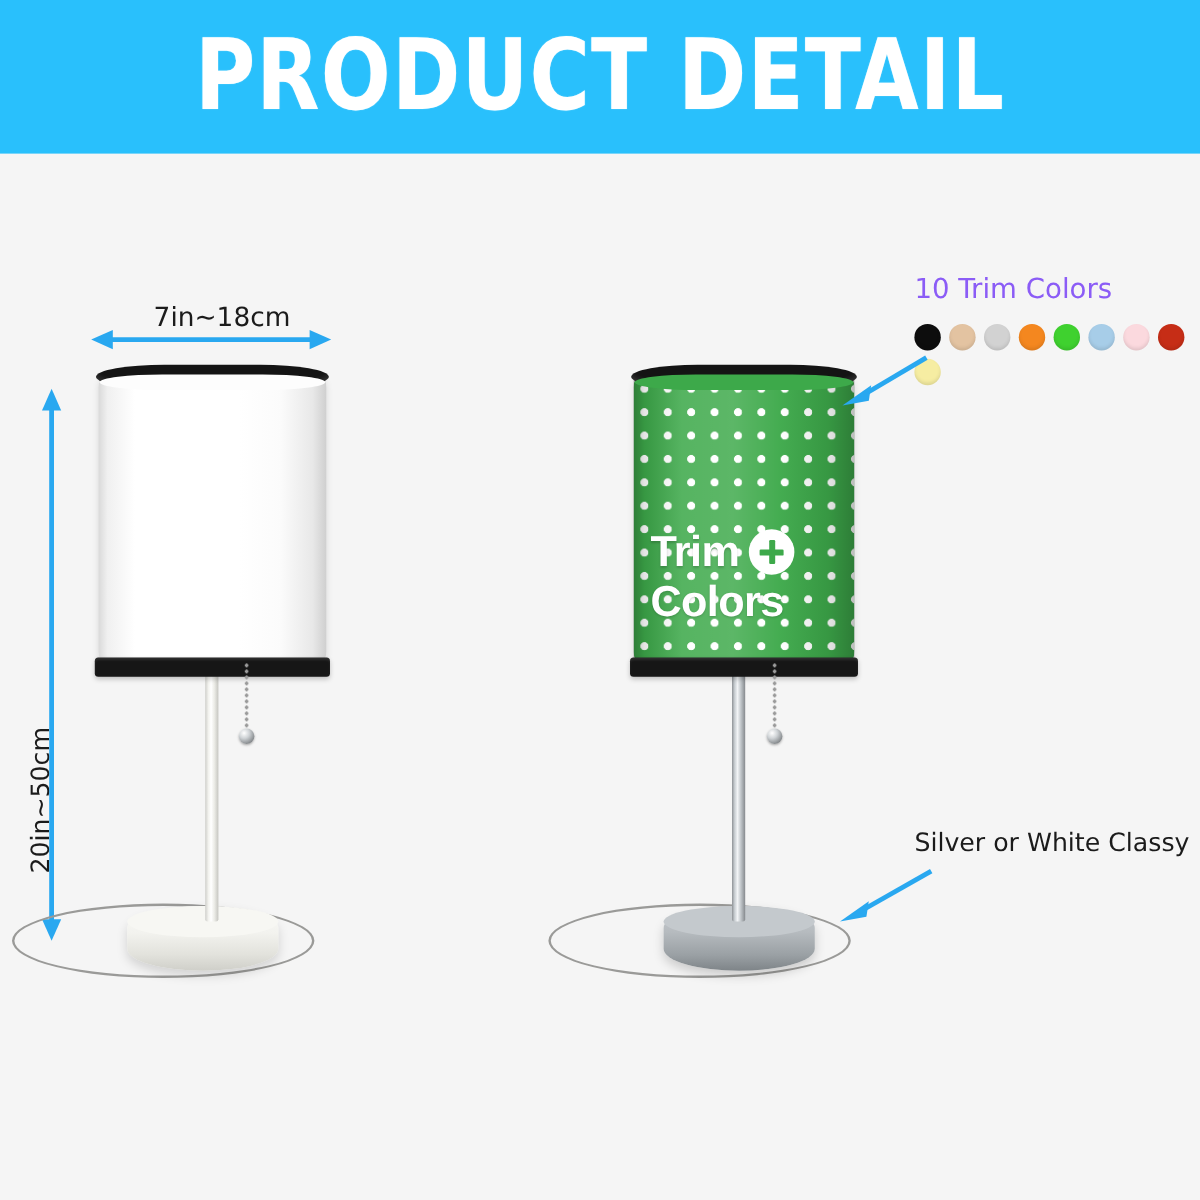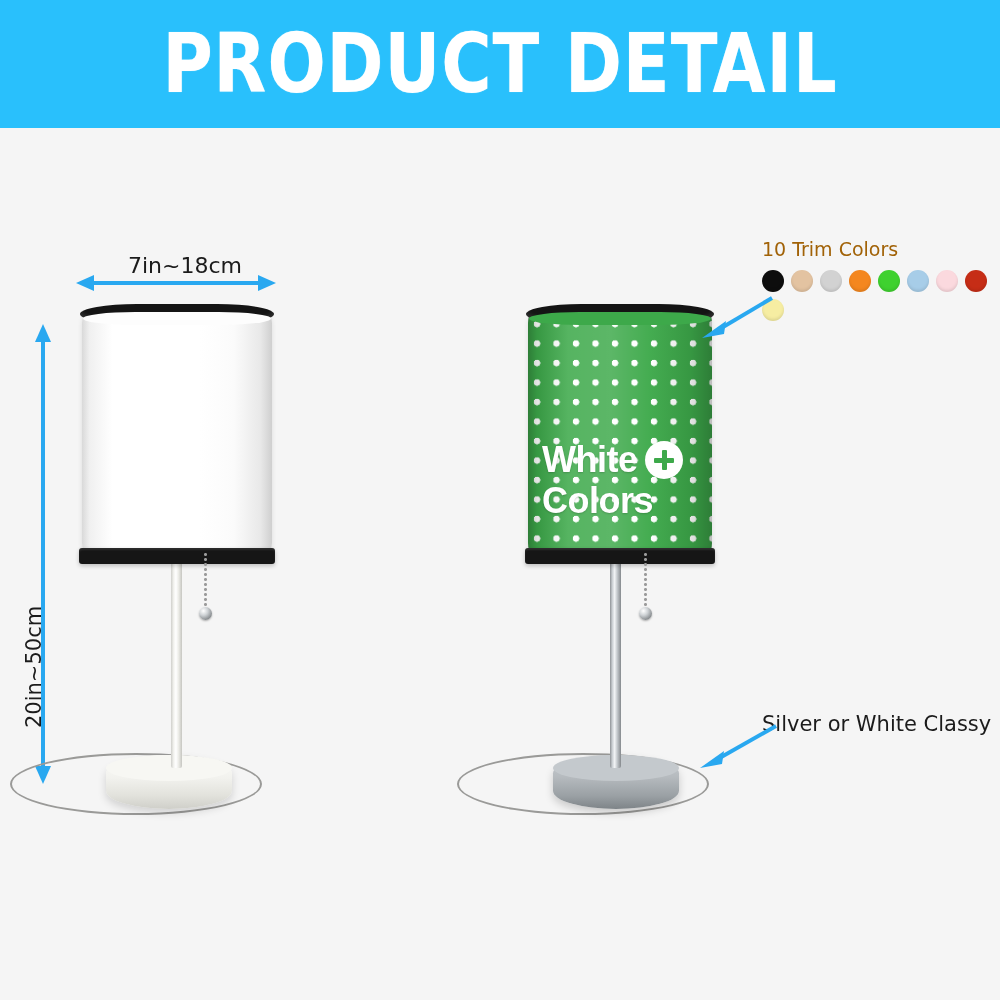--- a/index.html
+++ b/index.html
@@ -223,24 +223,24 @@
     transform-origin: left top;
     transform: rotate(-90deg);
   }
 
   .arrow-svg { position: absolute; overflow: visible; }
 
   
   #trim-colors-group { position: absolute; }
   #trim-colors-title {
     position: absolute;
-    left: 0; top: 10px;
+    left: 0; top: 0;
     font-family: "DejaVu Sans", "Liberation Sans", sans-serif;
-    font-size: 19px;
-    color: #a16207;
+    font-size: 23px;
+    color: #8b5cf6;
     white-space: nowrap;
   }
   #swatch-grid {
     position: absolute;
     left: 0; top: 42px;
     width: 240px;
     display: flex;
     flex-wrap: wrap;
     gap: 7px;
   }
@@ -304,21 +304,21 @@
     </div>
 
     <div class="pole pole-silver" style="left:170px; top:425px; height:215px;"></div>
 
     <div class="shade-wrap shade-green" style="left:88px; top:185px; width:184px; height:240px;">
       <div class="shade-body"></div>
       <div class="shade-shine"></div>
 
       <div class="artwork" style="left:14px; top:128px;">
         <div class="art-line">
-          <span>White</span>
+          <span>Trim</span>
           <span class="plus-badge"></span>
         </div>
         <div class="art-line" style="margin-top:4px;">
           <span>Colors</span>
         </div>
       </div>
 
       <div class="trim-top" style="top:-9px;"></div>
       <div class="trim-bottom" style="bottom:-11px;"></div>
     </div>
@@ -340,20 +340,20 @@
         <div class="swatch" style="background: rgb(198, 45, 22);"></div>
         <div class="swatch" style="background: rgb(246, 237, 162);"></div>
       </div>
   </div>
 
   <svg class="arrow-svg" style="left:700px; top:164px;" width="78" height="48" viewBox="0 0 78 48">
     <line x1="72" y1="6" x2="18" y2="38" stroke="#29a8f0" stroke-width="4"></line>
     <polygon points="2,46 26,29 24,42" fill="#29a8f0"></polygon>
   </svg>
 
-  <div class="anno-label" style="left:762px; top:562px;margin-top:22px;">Silver or White Classy</div>
+  <div class="anno-label" style="left:762px; top:562px;">Silver or White Classy</div>
 
   <svg class="arrow-svg" style="left:696px; top:592px;" width="86" height="50" viewBox="0 0 86 50">
     <line x1="80" y1="6" x2="20" y2="40" stroke="#29a8f0" stroke-width="4"></line>
     <polygon points="4,48 28,31 26,44" fill="#29a8f0"></polygon>
   </svg>
 
 </div>
 
 </body></html>

